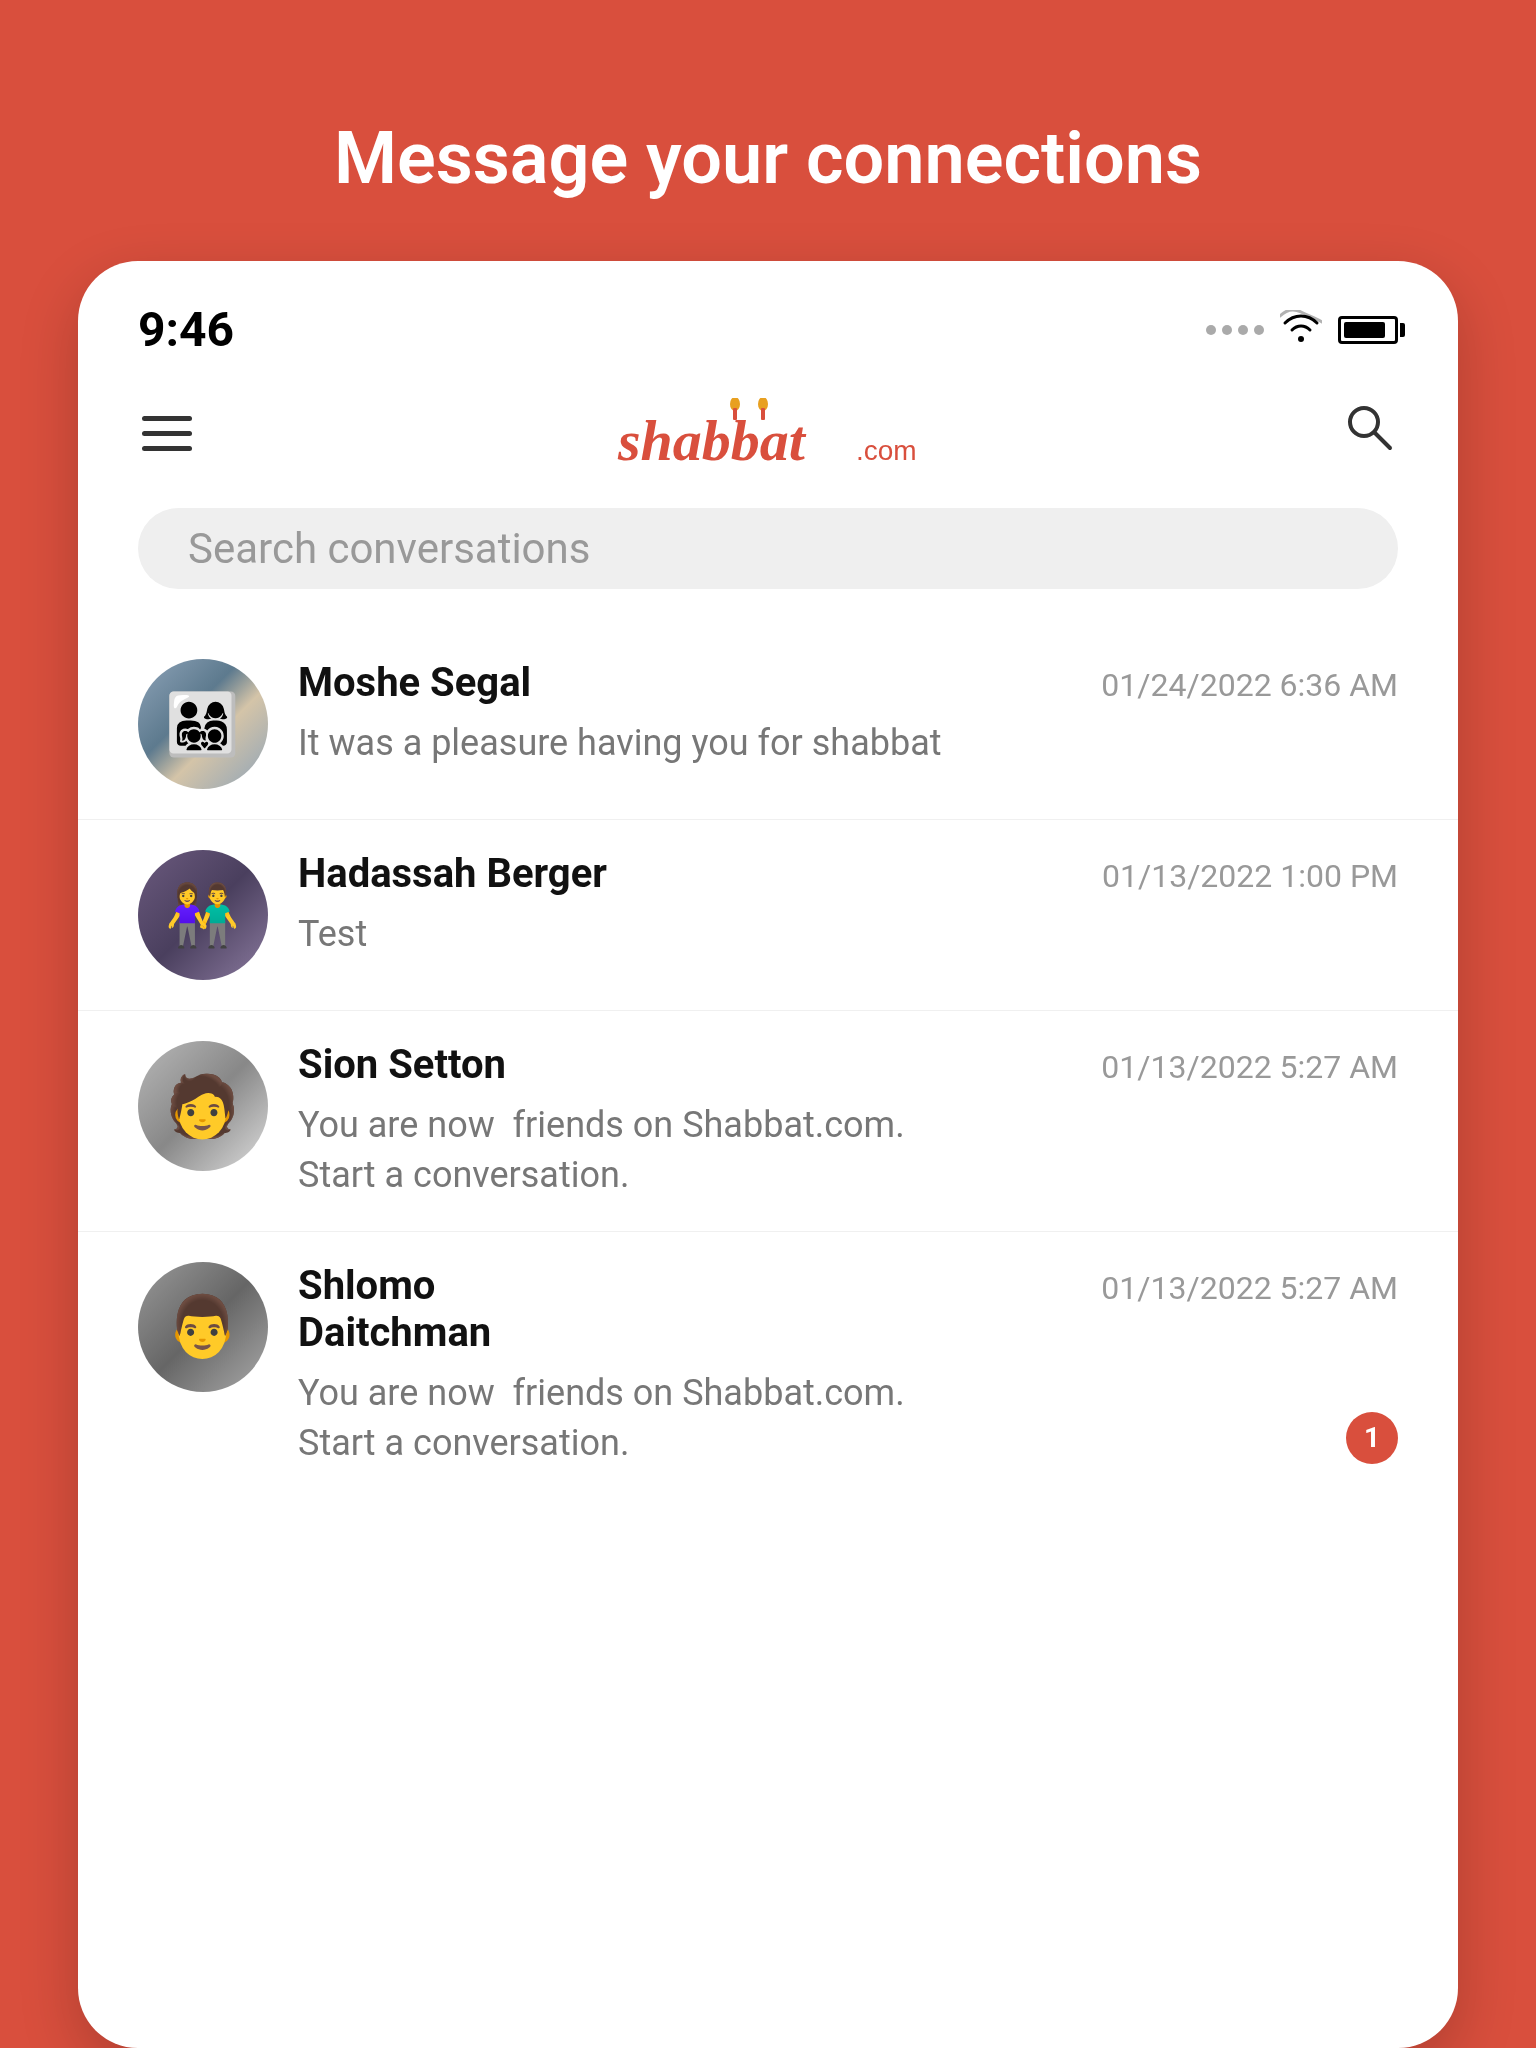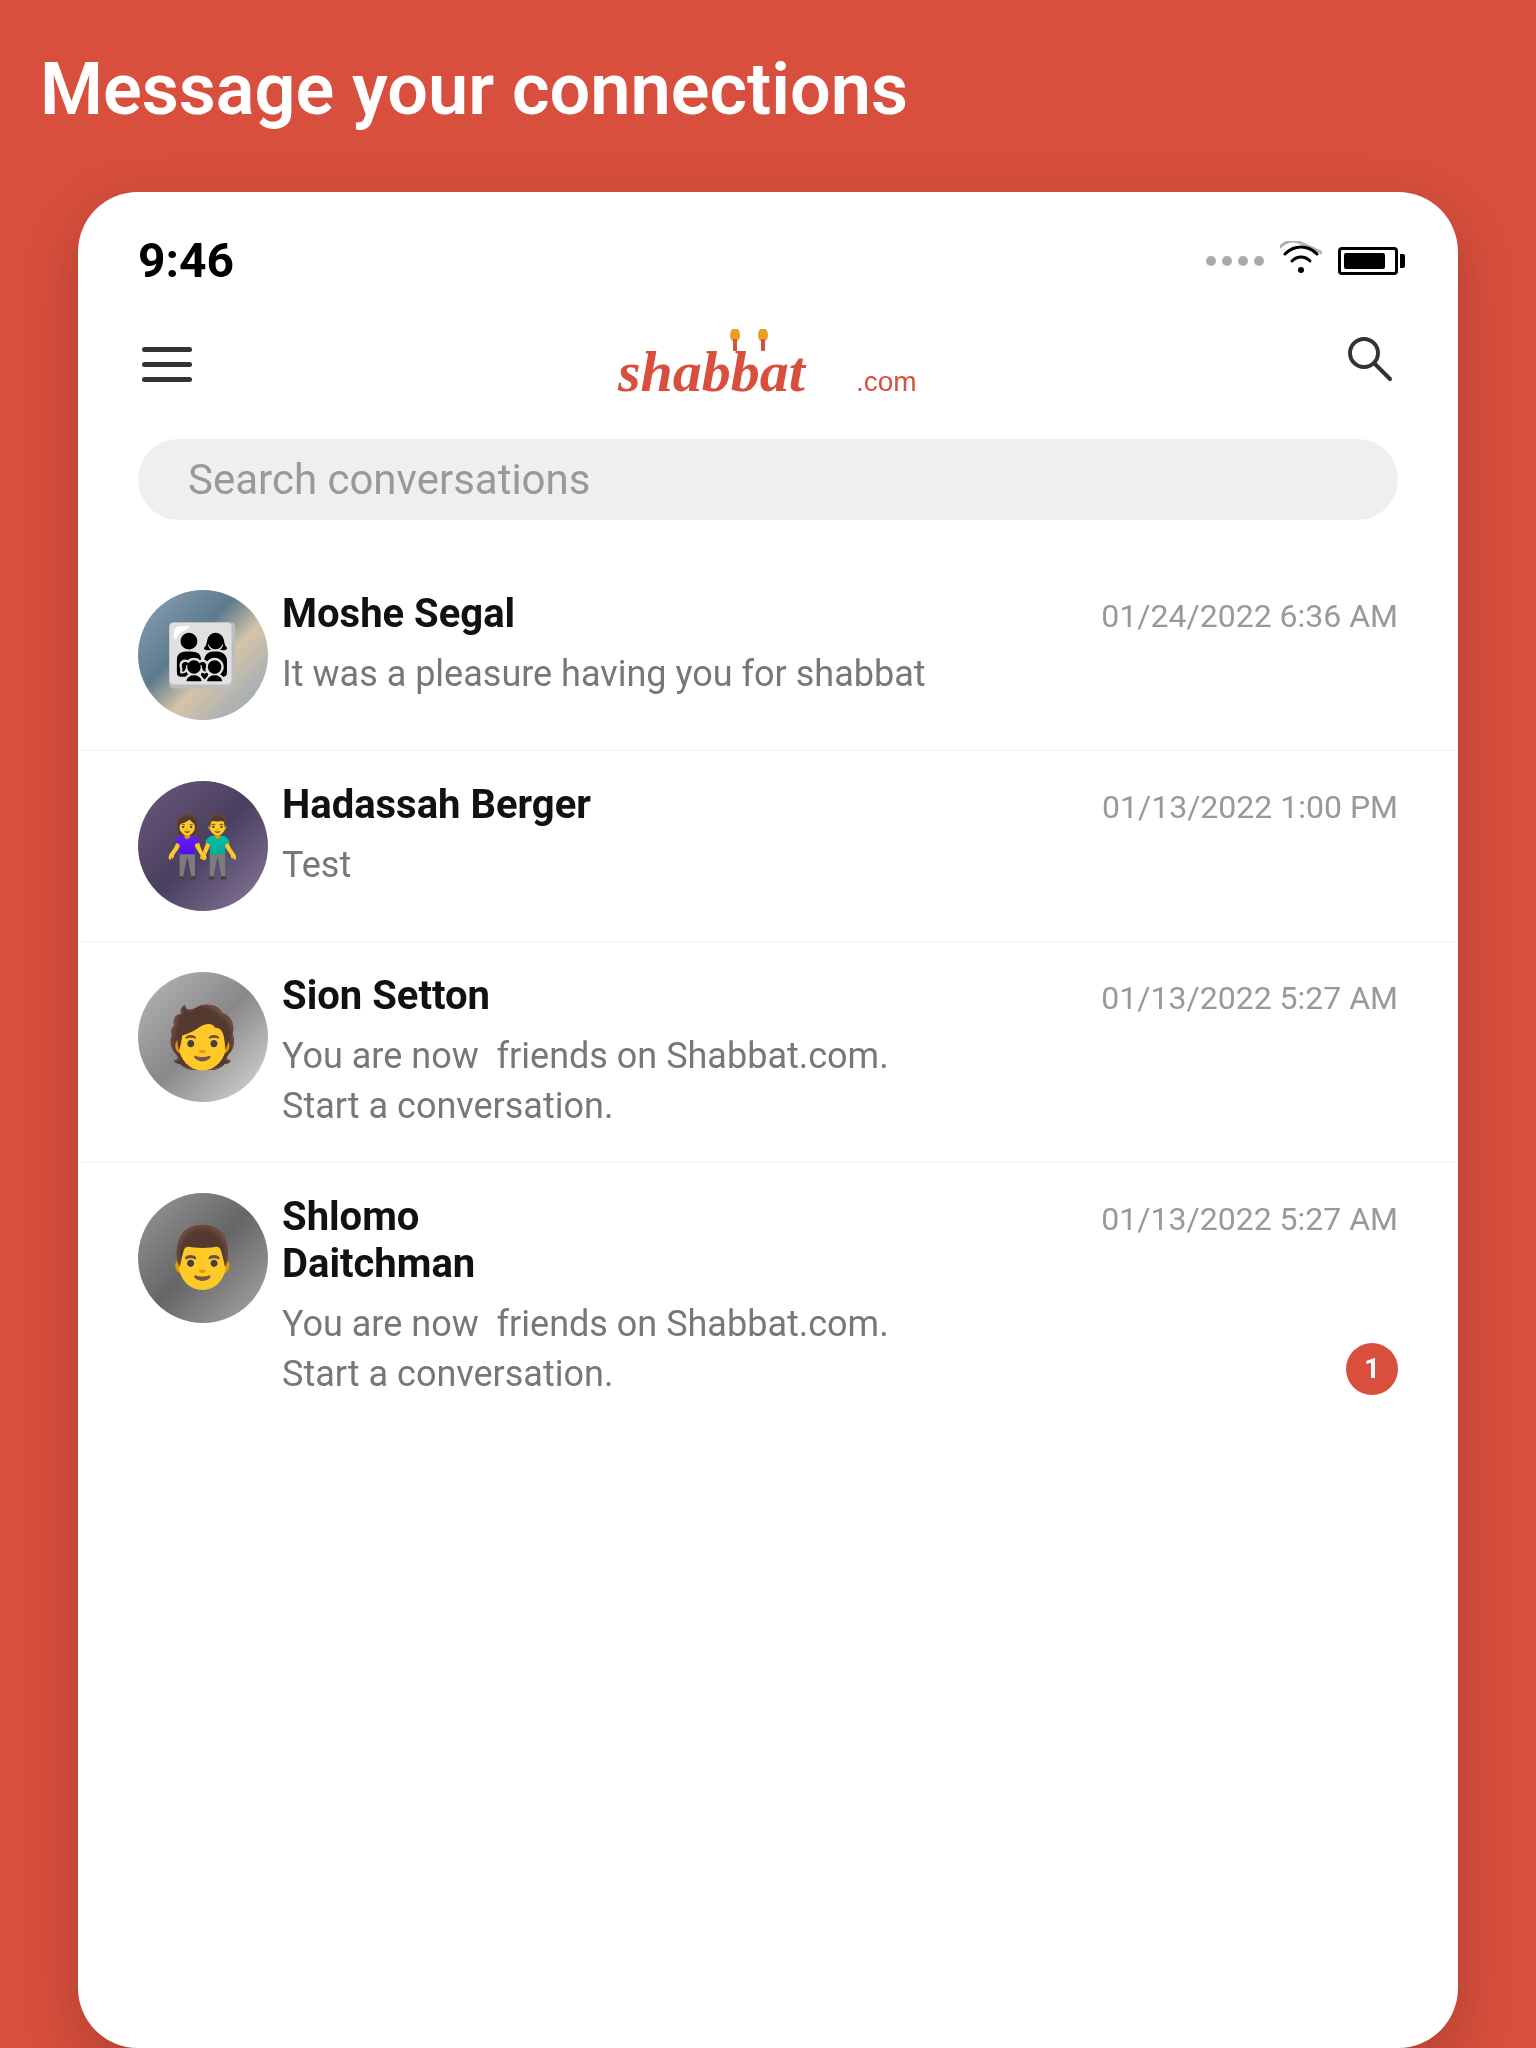--- a/index.html
+++ b/index.html
@@ -10,23 +10,24 @@
       background-color: #D94F3D;
       display: flex;
       flex-direction: column;
       align-items: center;
       font-family: -apple-system, BlinkMacSystemFont, 'Segoe UI', Roboto, sans-serif;
       overflow: hidden;
     }
 
     .page-header {
       width: 100%;
-      padding: 47px 40px 60px;
-      display: flex;
-      align-items: center;
+      padding: 116px 40px 60px;
+      display: flex;
+      align-items: center;
+      justify-content: center;
     }
 
     .page-title {
       color: white;
       font-size: 72px;
       font-weight: 600;
       text-align: center;
     }
 
     .phone-card {
@@ -170,21 +171,21 @@
     .conversations-list {
       flex: 1;
       padding: 10px 0;
       overflow: hidden;
     }
 
     .conversation-item {
       display: flex;
       align-items: flex-start;
       padding: 30px 60px;
-      gap: 14px;
+      gap: 30px;
       border-bottom: 1px solid #f0f0f0;
       cursor: pointer;
       position: relative;
     }
 
     .conversation-item:last-child {
       border-bottom: none;
     }
 
     .avatar {

